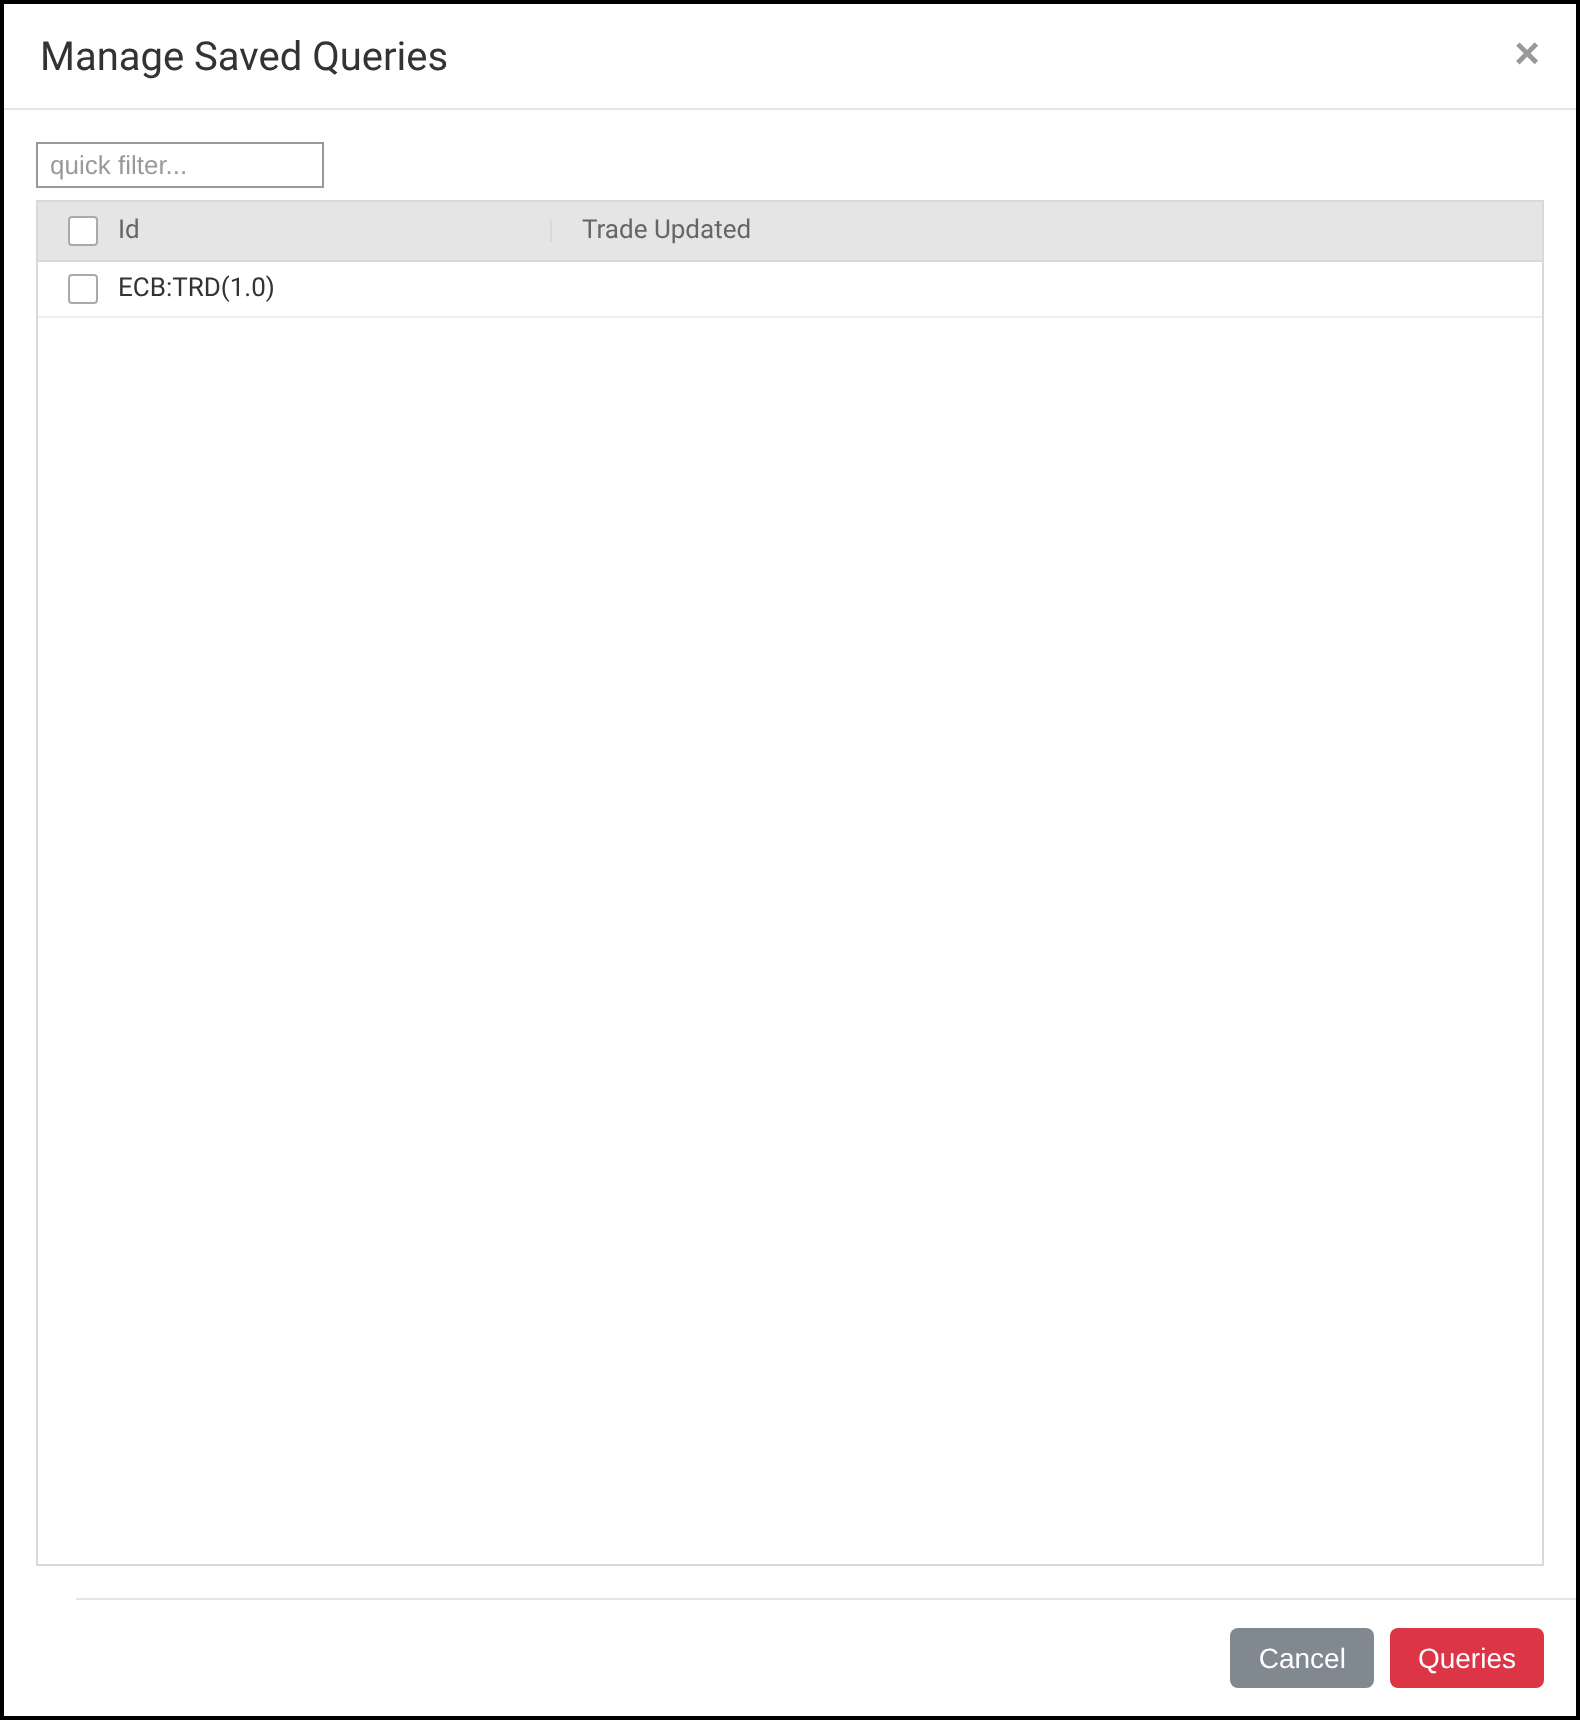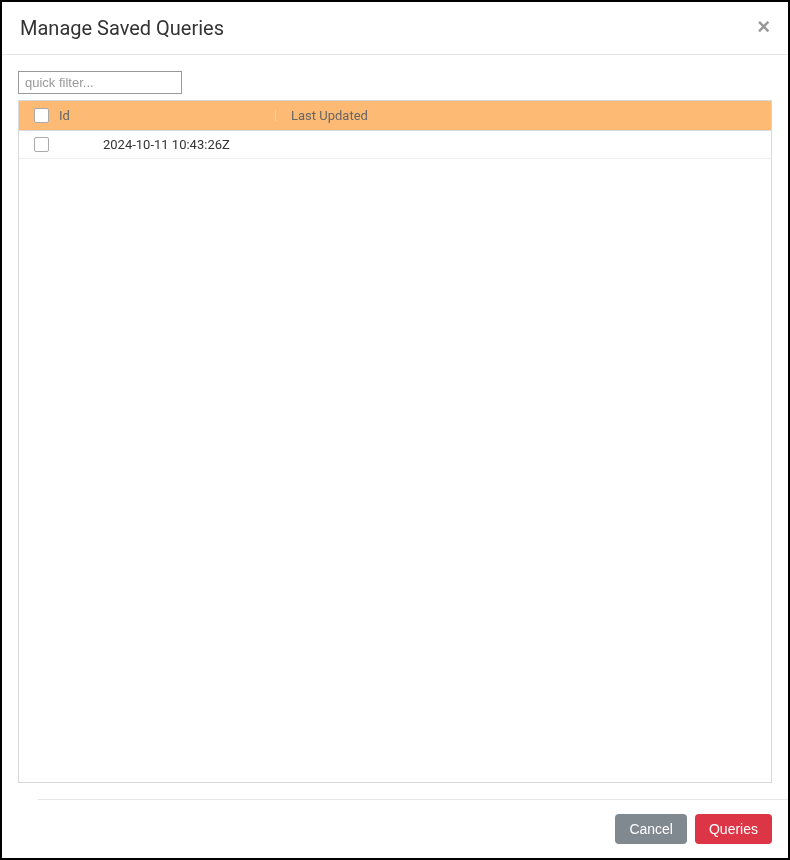--- a/index.html
+++ b/index.html
@@ -39,40 +39,40 @@
     .divider {
       border-top: 1px solid #e5e5e5;
     }
     .modal-body {
       padding: 16px;
       flex: 1;
       display: flex;
       flex-direction: column;
     }
     .filter-input {
-      width: 164px;
+      width: 144px;
       padding: 3px 6px;
       font-size: 13px;
       border: 1px solid #999;
       color: #333;
       margin-bottom: 6px;
     }
     .filter-input::placeholder {
       color: #999;
     }
     .table-container {
       border: 1px solid #d9d9d9;
       flex: 1;
       display: flex;
       flex-direction: column;
       overflow: hidden;
     }
     .table-header {
       display: flex;
-      background: #fdba74;
+      background: #e5e5e5;
       border-bottom: 1px solid #d9d9d9;
       height: 30px;
       align-items: center;
     }
     .table-row {
       display: flex;
       border-bottom: 1px solid #eee;
       height: 28px;
       align-items: center;
       background: #fff;
@@ -174,28 +174,28 @@
 
 <div class="modal-body">
   <input class="filter-input" type="text" placeholder="quick filter..." style="">
 
   <div class="table-container">
     <div class="table-header">
       <div class="col-checkbox">
         <div class="checkbox"></div>
       </div>
       <div class="col-id">Id</div>
-      <div class="col-updated">Last Updated</div>
+      <div class="col-updated">Trade Updated</div>
     </div>
     <div class="table-body">
       <div class="table-row">
         <div class="col-checkbox">
           <div class="checkbox"></div>
         </div>
-        <div class="col-updated">2024-10-11 10:43:26Z</div>
+        <div class="col-id">ECB:TRD(1.0)</div>
       </div>
     </div>
   </div>
 </div>
 
 <div class="modal-footer">
   <button class="btn btn-cancel">Cancel</button>
   <button class="btn btn-delete">Queries</button>
 </div>
 

